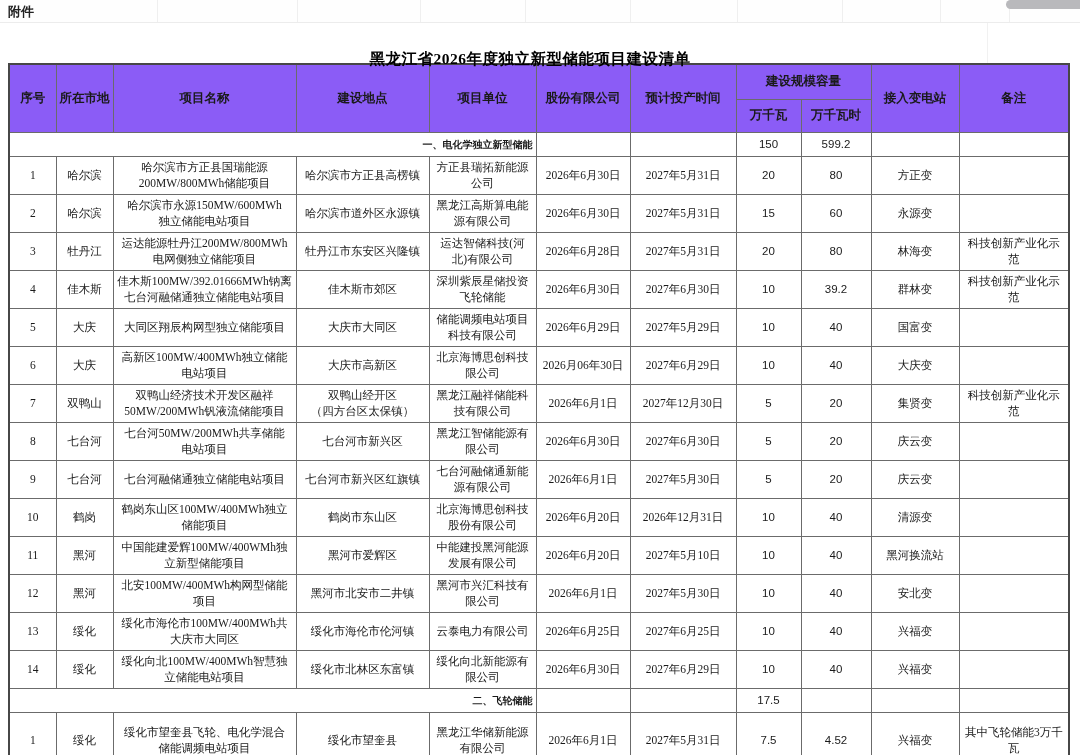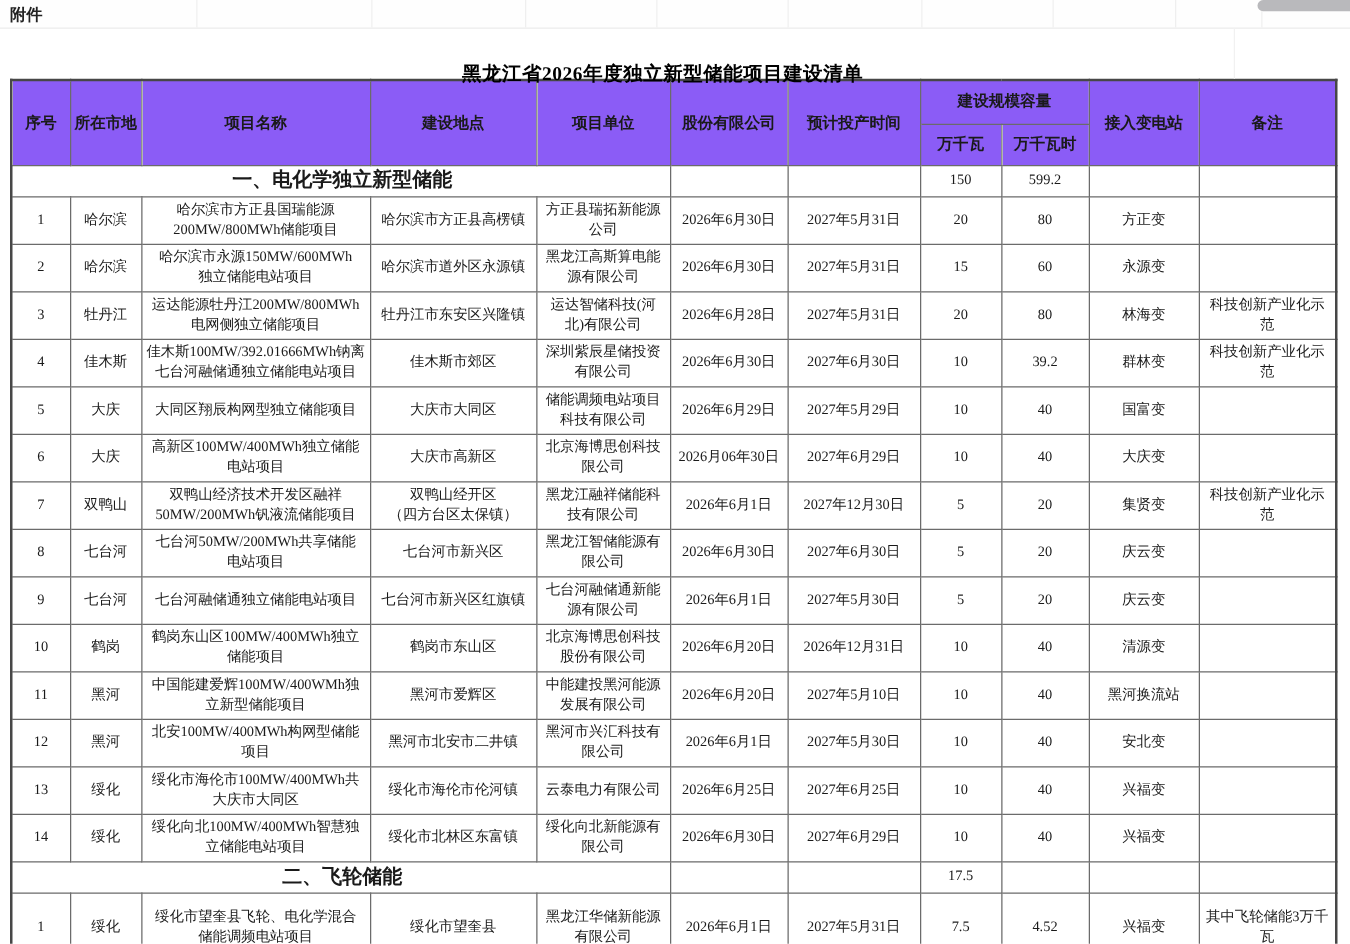--- a/index.html
+++ b/index.html
@@ -41,25 +41,25 @@
     word-break:break-all;
   }
   table.doc{border:2px solid #474747;}
   table.doc thead th{
     font-weight:bold;font-size:12.5px;padding:4px 2px;background:#8b5cf6;
   }
   thead tr.h1 th{height:26px;}
   thead tr.h2 th{height:24px;font-family:Liberation Serif, serif;}
   tr.section-row td{height:21px;padding:1px 3px;}
   tr.section-row td.sec-title{
-    text-align:center;font-weight:bold;font-size:16px;padding-left:5px;
+    text-align:right;font-weight:bold;font-size:10px;padding-left:5px;
   }
   tr.data-row td{height:33px;}
   tr.data-row.tall td{height:51px;}
-  td.num{font-family:Liberation Serif, serif;}
+  td.num{font-family:Liberation Sans, sans-serif;}
 </style>
 </head>
 <body>
 
 <div class="topbar">
   <span class="attach">附件</span>
   <div class="grid-v" style="left:157px"></div>
   <div class="grid-v" style="left:297px"></div>
   <div class="grid-v" style="left:420px"></div>
   <div class="grid-v" style="left:525px"></div>
@@ -163,21 +163,21 @@
         <td>林海变</td>
         <td>科技创新产业化示范</td>
       </tr>
       <tr class="data-row">
         <td>4</td>
         <td>佳木斯</td>
         <td>佳木斯100MW/392.01666MWh钠离
 七台河融储通独立储能电站项目</td>
         <td>佳木斯市郊区</td>
         <td>深圳紫辰星储投资
-有限公司</td>
+飞轮储能</td>
         <td>2026年6月30日</td>
         <td>2027年6月30日</td>
         <td class="num">10</td>
         <td class="num">39.2</td>
         <td>群林变</td>
         <td>科技创新产业化示范</td>
       </tr>
       <tr class="data-row">
         <td>5</td>
         <td>大庆</td>

